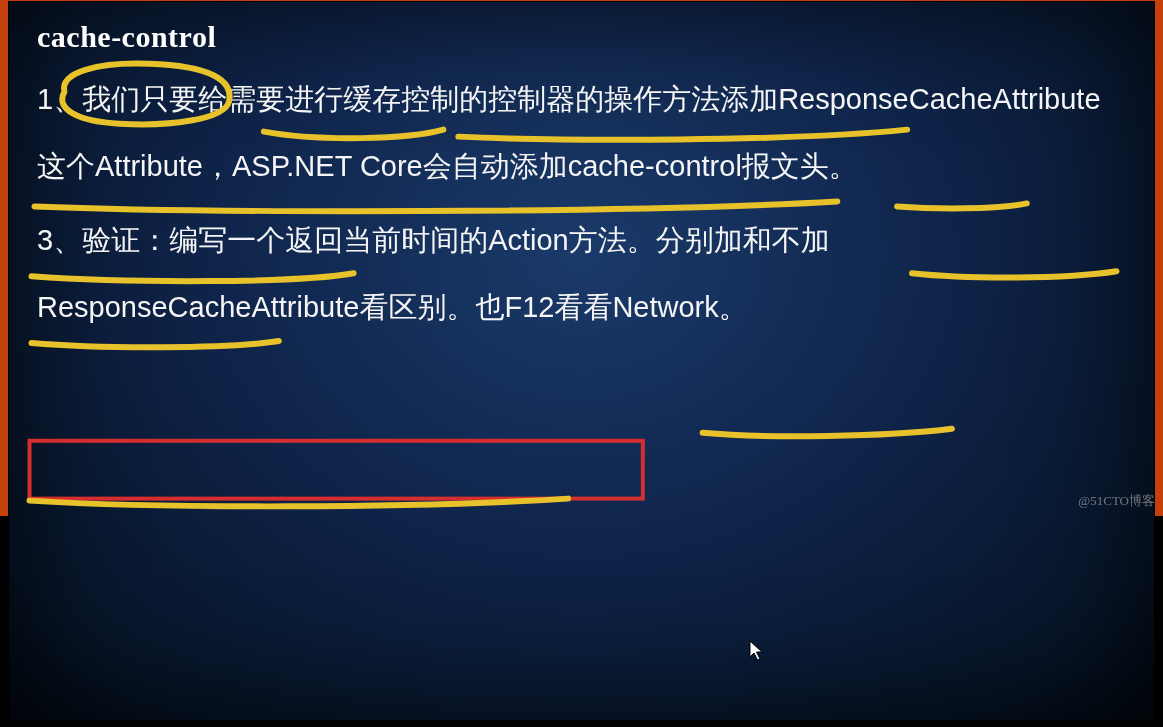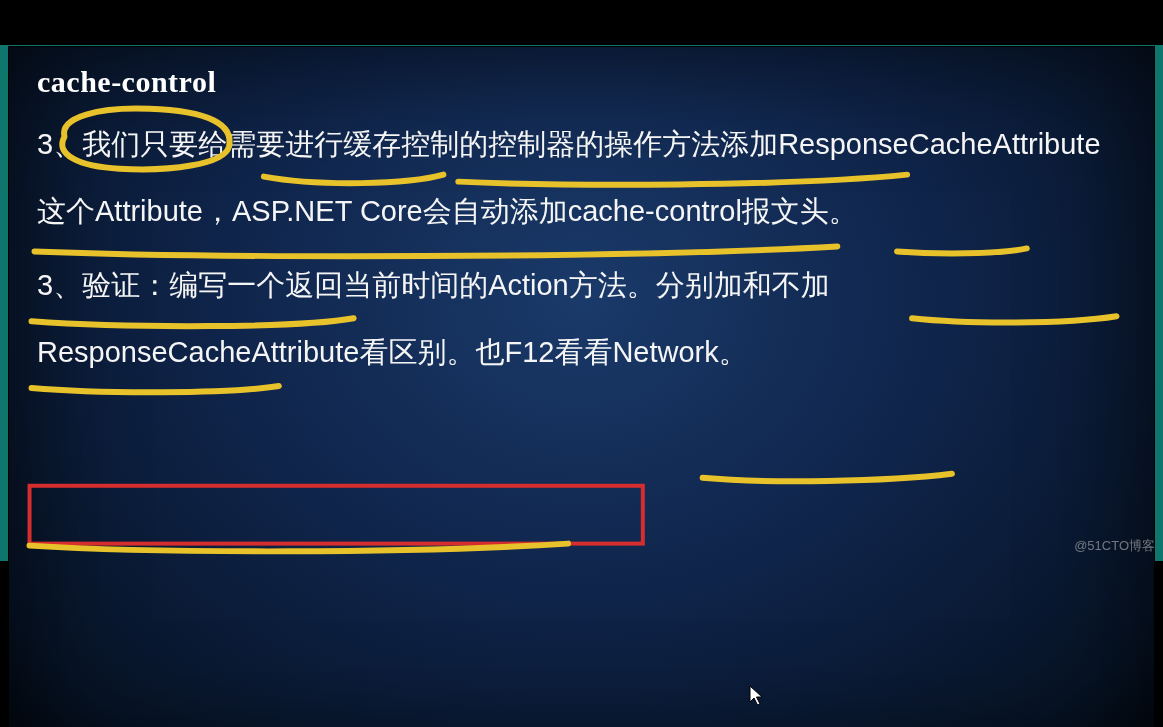--- a/index.html
+++ b/index.html
@@ -8,22 +8,21 @@
     width: 1163px;
     height: 727px;
     overflow: hidden;
     background: #000;
     font-family: "Microsoft YaHei", "PingFang SC", "Segoe UI", sans-serif;
   }
   .slide-outer {
     position: relative;
     width: 1163px;
     height: 516px;
-    background: #0f766e;
-    margin-top: 45px;
+    background: #c2410c;
   }
   .slide {
     position: absolute;
     left: 8px;
     top: 1px;
     width: 1147px;
     height: 720px;
     background: radial-gradient(ellipse at 50% 35%, #1a3a6a 0%, #0f244a 45%, #071427 85%, #020912 100%);
     box-shadow: inset 0 0 120px rgba(0,0,0,0.7);
     color: #ffffff;
@@ -49,21 +48,21 @@
   }
   .para {
     margin-bottom: 8px;
   }
   .watermark {
     position: absolute;
     right: 8px;
     bottom: 6px;
     color: rgba(200,200,200,0.55);
     font-size: 13px;
-    font-family: Liberation Sans, sans-serif;
+    font-family: Liberation Serif, serif;
   }
   .annotation-layer {
     position: absolute;
     left: 0; top: 0;
     width: 100%; height: 100%;
     pointer-events: none;
   }
   .cursor {
     position: absolute;
     left: 740px;
@@ -73,21 +72,21 @@
     pointer-events: none;
   }
 </style>
 </head>
 <body>
 
 <div class="slide-outer">
   <div class="slide">
     <div class="title">cache-control</div>
     <div class="body-text">
-      <div class="para">3、我们只要给需要进行缓存控制的控制器的操作方法添加ResponseCacheAttribute这个Attribute，ASP.NET Core会自动添加cache-control报文头。</div>
+      <div class="para">1、我们只要给需要进行缓存控制的控制器的操作方法添加ResponseCacheAttribute这个Attribute，ASP.NET Core会自动添加cache-control报文头。</div>
       <div class="para">3、验证：编写一个返回当前时间的Action方法。分别加和不加ResponseCacheAttribute看区别。也F12看看Network。</div>
     </div>
 
     <svg class="annotation-layer" viewBox="0 0 1147 720">
 
       <path d="M 55 90 C 50 70, 90 60, 140 62 C 200 64, 225 78, 220 100 C 215 118, 160 125, 110 122 C 70 120, 45 108, 55 90 Z" fill="none" stroke="#e8c22a" stroke-width="6" stroke-linecap="round" stroke-linejoin="round"></path>
 
       <path d="M 255 130 C 310 140, 400 138, 435 128" fill="none" stroke="#e8c22a" stroke-width="6" stroke-linecap="round"></path>
       <path d="M 395 60 L 395 128 M 255 128 L 255 60" fill="none" stroke="none"></path>
 

